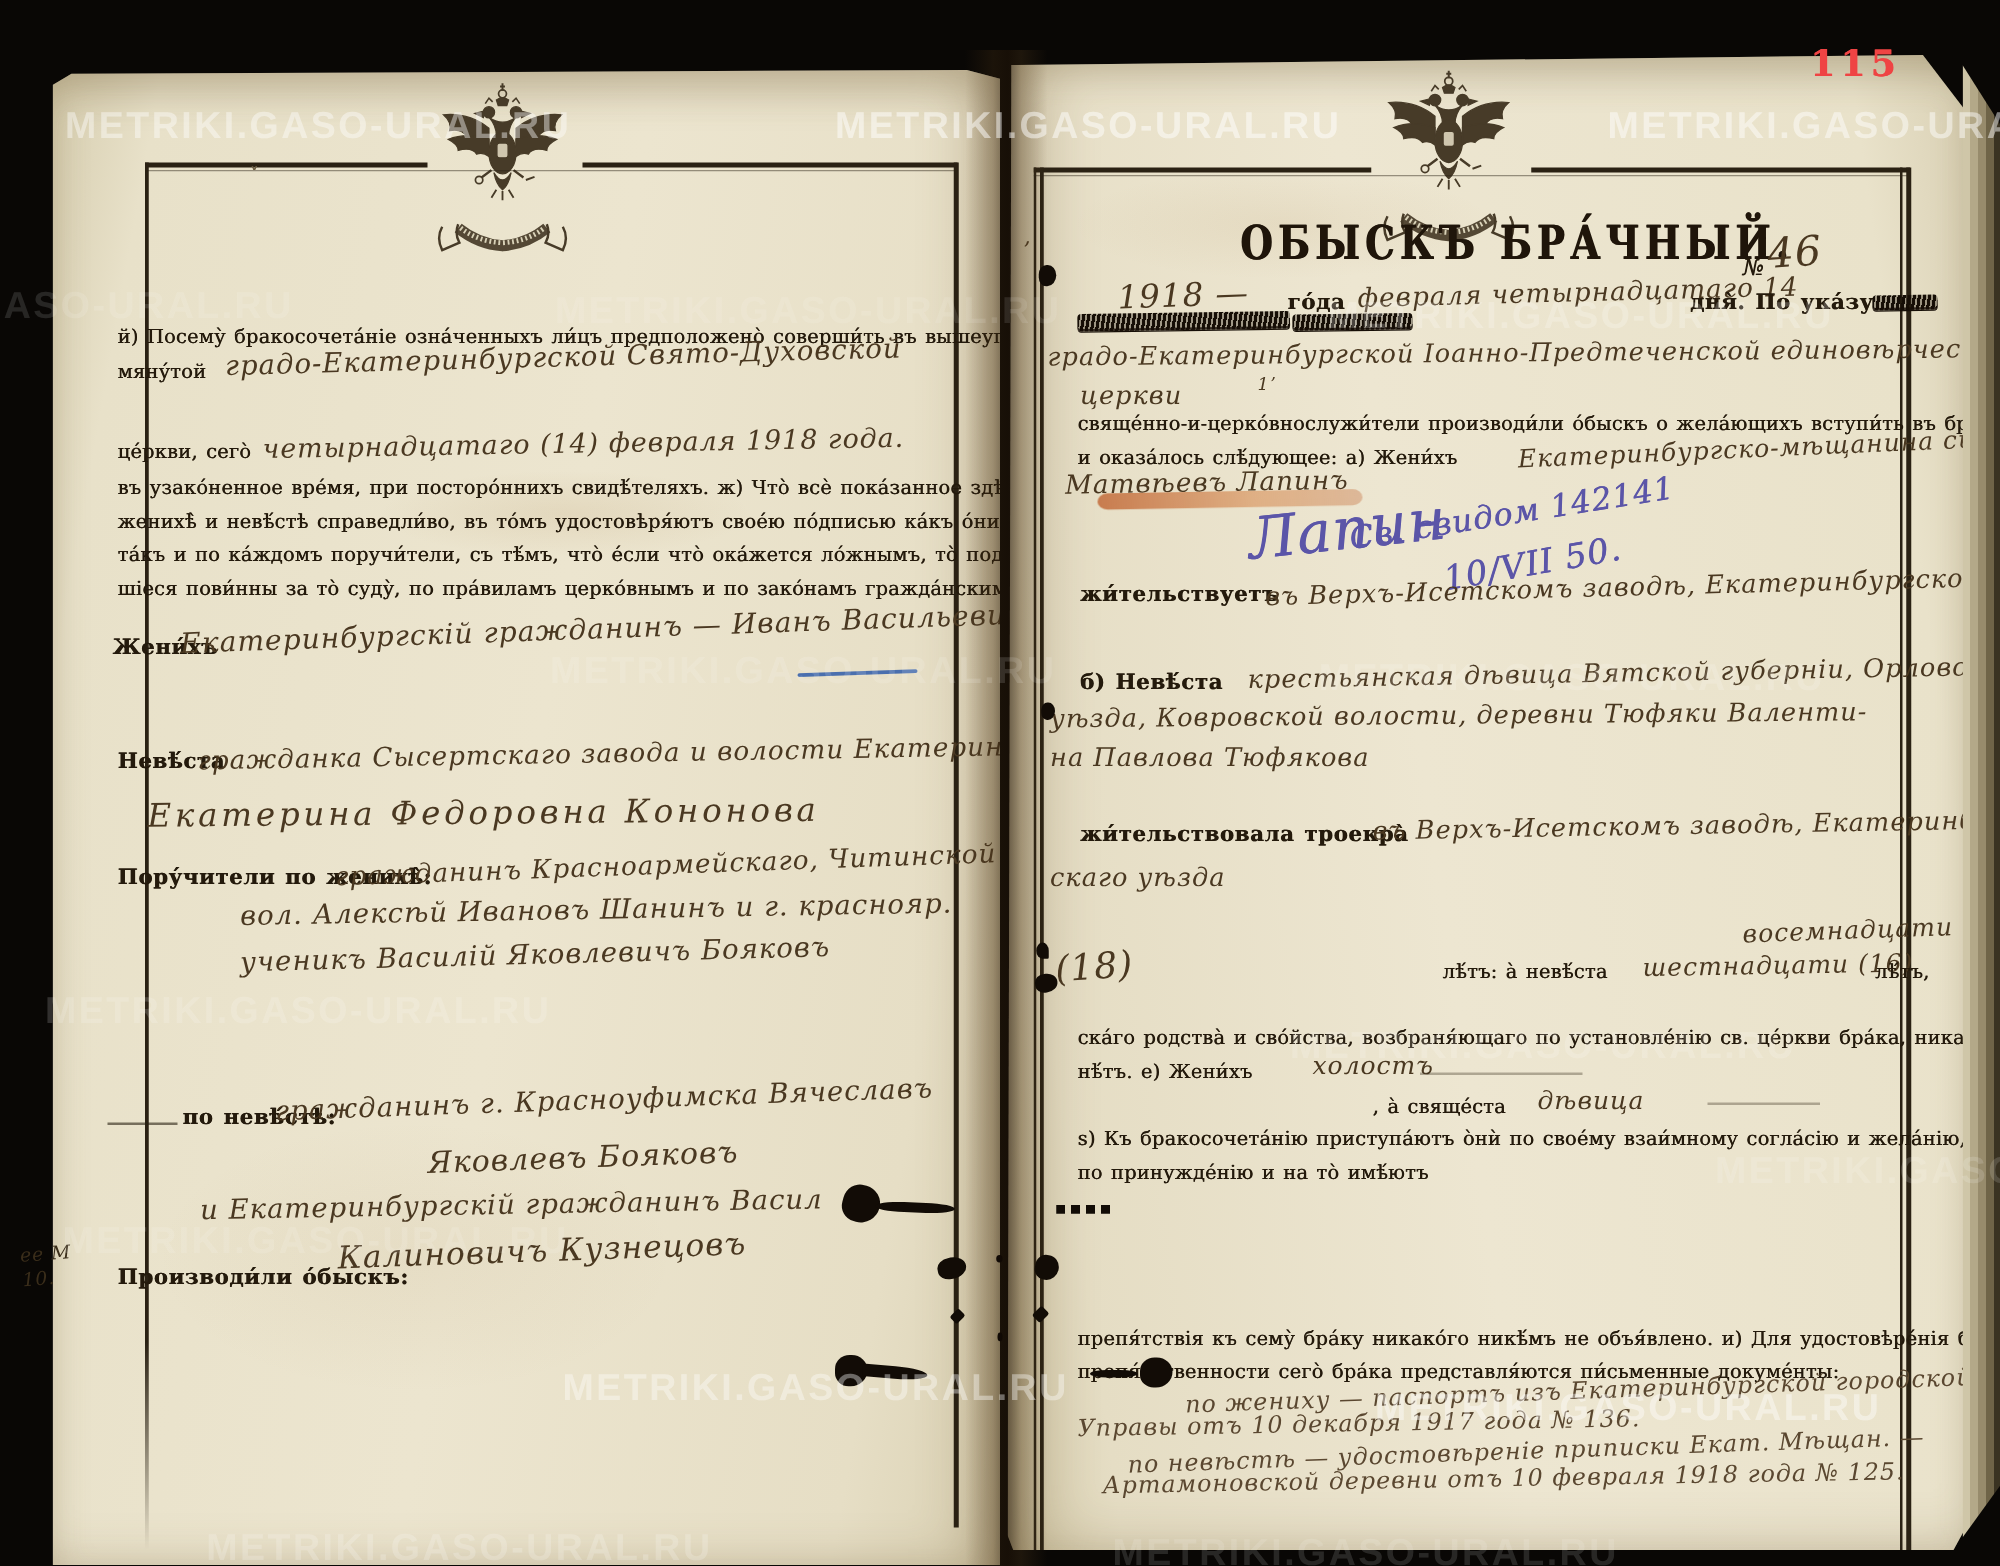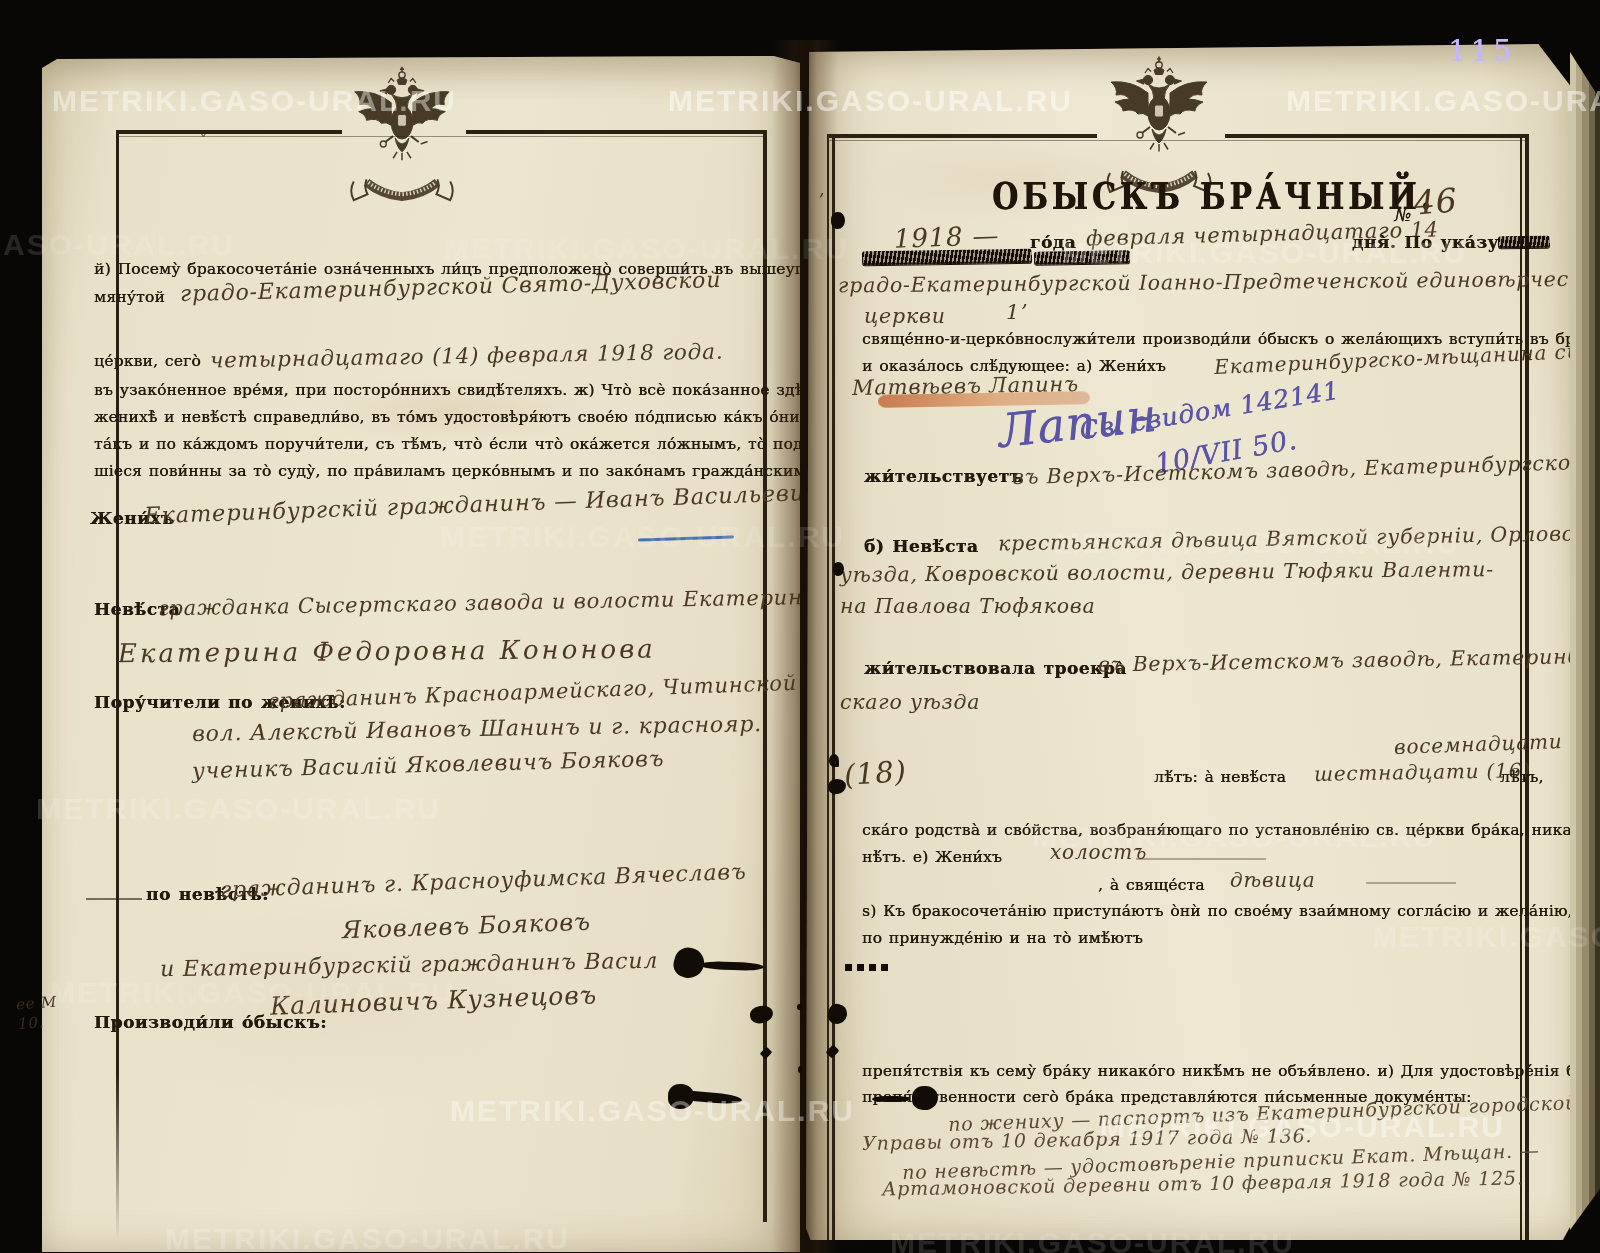--- a/index.html
+++ b/index.html
@@ -152,21 +152,21 @@
     <div class="p pl" style="left:224px;top:188px">го́да</div>
     <div class="h" style="left:280px;top:178px;font-size:21px;transform:rotate(-1.5deg)">февраля четырнадцатаго  14</div>
     <div class="p pl" style="left:546px;top:188px">дня̀. По ука́зу</div>
     <div class="scribble" style="left:692px;top:192px;width:52px;height:12px"></div>
 
     <div class="scribble" style="left:56px;top:206px;width:170px;height:14px"></div>
     <div class="scribble" style="left:228px;top:207px;width:96px;height:13px"></div>
 
     <div class="h" style="left:32px;top:226px;font-size:20.5px;transform:rotate(-.5deg)">градо-Екатеринбургской Іоанно-Предтеченской единовѣрческой</div>
     <div class="h" style="left:58px;top:260px;font-size:20.5px">церкви</div>
-    <div class="h" style="left:200px;top:256px;font-size:21px">1ʼ</div>
+    <div class="h" style="left:200px;top:256px;font-size:14px">1ʼ</div>
 
     <div class="p" style="left:56px;top:286px">свяще́нно-и-церко́внослужи́тели производи́ли о́быскъ о жела́ющихъ вступи́ть въ бра́къ,</div>
     <div class="p" style="left:56px;top:313px">и оказа́лось слѣ́дующее: а) Жени́хъ</div>
     <div class="h" style="left:408px;top:300px;font-size:20px;transform:rotate(-2.5deg)">Екатеринбургско-мѣщанина сынъ Алексѣй</div>
     <div class="h" style="left:46px;top:330px;font-size:21px;transform:rotate(-1deg)">Матвѣевъ Лапинъ</div>
 
     <div style="position:absolute;left:72px;top:349px;width:212px;height:13px;border-radius:8px/50%;transform:rotate(-1deg);filter:blur(.6px);background:linear-gradient(90deg,rgba(192,99,48,.8),rgba(214,134,74,.55) 60%,rgba(192,99,48,.35))"></div>
 
     <div class="h hv" style="left:272px;top:352px;font-size:25px;transform:rotate(-9deg)">Св. свидом 142141</div>
     <div class="h hv" style="left:192px;top:352px;font-size:46px;transform:rotate(-6deg)">Лапин</div>
@@ -206,21 +206,21 @@
     <div class="p" style="left:56px;top:1044px">препя́тственности сего̀ бра́ка представля́ются пи́сьменные докуме́нты:</div>
 
     <div class="h" style="left:142px;top:1058px;font-size:19px;transform:rotate(-2deg);color:#5a4730">по жениху — паспортъ изъ Екатеринбургской городской</div>
     <div class="h" style="left:56px;top:1084px;font-size:19px;transform:rotate(-1deg);color:#5a4730">Управы отъ 10 декабря 1917 года № 136.</div>
     <div class="h" style="left:96px;top:1106px;font-size:19px;transform:rotate(-2deg);color:#5a4730">по невѣстѣ — удостовѣреніе приписки Екат. Мѣщан. —</div>
     <div class="h" style="left:76px;top:1128px;font-size:19px;transform:rotate(-1deg);color:#5a4730">Артамоновской деревни отъ 10 февраля 1918 года № 125.</div>
   </div>
 
   <div id="gutter"></div>
   <div id="edge-stack"></div>
-  <div class="p" style="left:1448px;top:34px;font-weight:normal;font-size:29px;letter-spacing:4px;color:#c4b5fd">115</div>
+  <div class="p" style="left:1448px;top:34px;font-weight:bold;font-size:29px;letter-spacing:4px;color:#ef4444">115</div>
 
   <div class="h" style="left:16px;top:994px;font-size:15px;color:#3a2d1a;transform:rotate(-4deg)">ее М</div>
   <div class="h" style="left:18px;top:1014px;font-size:15px;color:#3a2d1a;transform:rotate(-4deg)">10.</div>
 
   <div class="blot" style="left:674px;top:948px;width:30px;height:30px;transform:rotate(15deg)"></div>
   <div class="tail" style="left:700px;top:962px;width:64px;height:8px;transform:rotate(2deg)"></div>
   <div class="dashes" style="left:845px;top:964px;width:44px;height:7px"></div>
   <div class="blot" style="left:750px;top:1006px;width:23px;height:17px;transform:rotate(-10deg)"></div>
   <div class="blot" style="left:828px;top:1004px;width:19px;height:20px;transform:rotate(8deg)"></div>
   <div class="blot" style="left:668px;top:1084px;width:26px;height:25px"></div>

